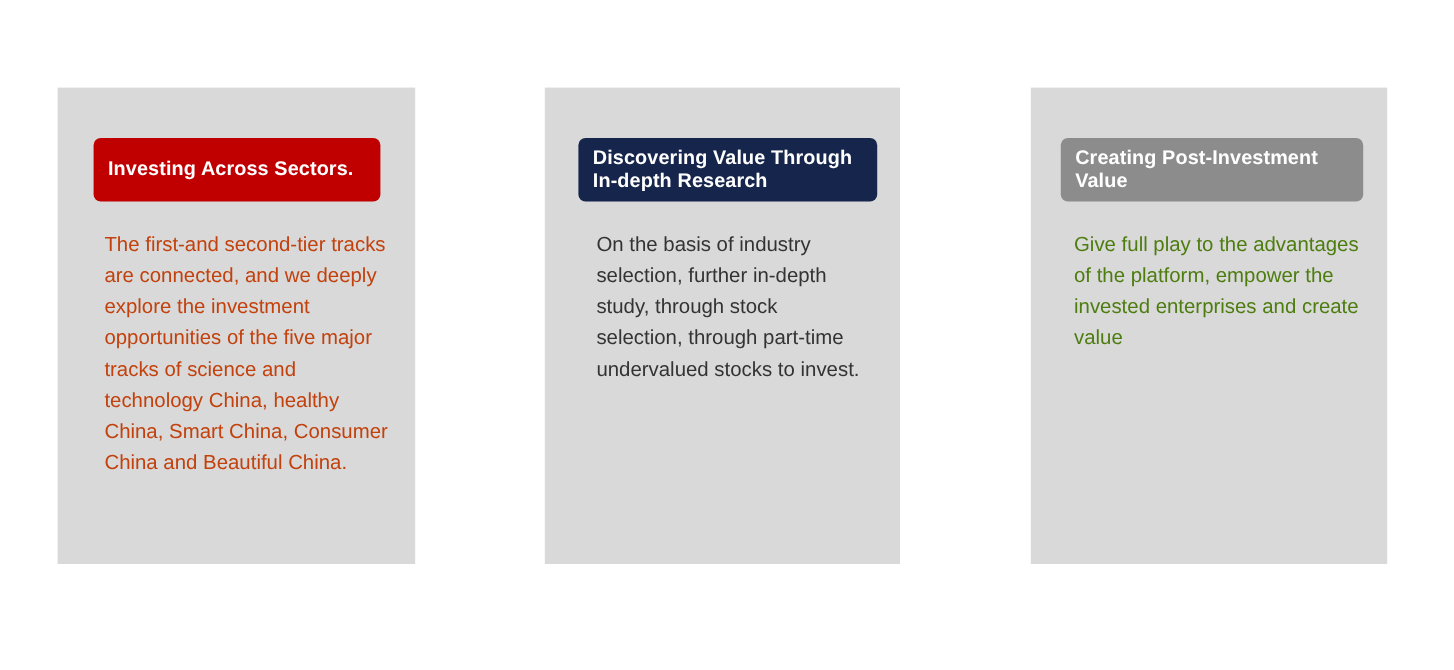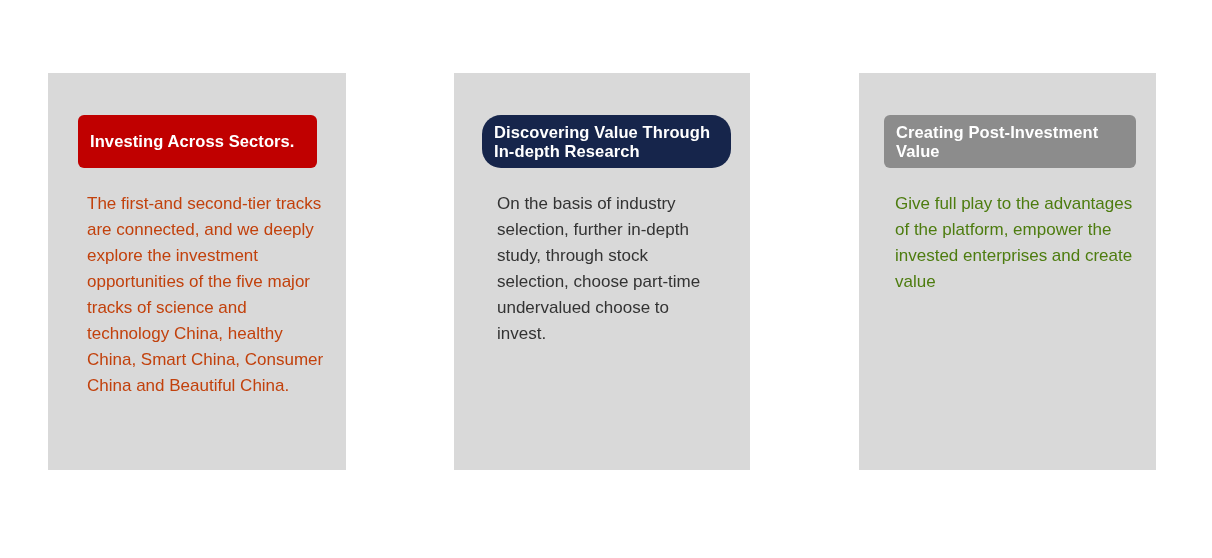--- a/index.html
+++ b/index.html
@@ -91,24 +91,24 @@
 <div id="board">
 
   <div class="card card-1" style="background: rgb(217, 217, 217);">
     <div class="badge badge-1" style="background: rgb(192, 0, 0); color: rgb(255, 255, 255);">
       <span class="badge-text">Investing Across Sectors.</span>
     </div>
     <div class="body-text body-1" style="color: #c2410c;">The first-and second-tier tracks are connected, and we deeply explore the investment opportunities of the five major tracks of science and technology China, healthy China, Smart China, Consumer China and Beautiful China.</div>
   </div>
 
   <div class="card card-2" style="background: rgb(217, 217, 217);">
-    <div class="badge badge-2" style="background: rgb(22, 37, 75); color: rgb(255, 255, 255); border-radius: 19px;">
+    <div class="badge badge-2" style="background: rgb(22, 37, 75); color: rgb(255, 255, 255);">
       <span class="badge-text">Discovering Value Through In-depth Research</span>
     </div>
-    <div class="body-text body-2" style="color: rgb(51, 51, 51);">On the basis of industry selection, further in-depth study, through stock selection, choose part-time undervalued choose to invest.</div>
+    <div class="body-text body-2" style="color: rgb(51, 51, 51);">On the basis of industry selection, further in-depth study, through stock selection, through part-time undervalued stocks to invest.</div>
   </div>
 
   <div class="card card-3" style="background: rgb(217, 217, 217);">
     <div class="badge badge-3" style="background: rgb(140, 140, 140); color: rgb(255, 255, 255);">
       <span class="badge-text">Creating Post-Investment Value</span>
     </div>
     <div class="body-text body-3" style="color: #4d7c0f;">Give full play to the advantages of the platform, empower the invested enterprises and create value</div>
   </div>
 
 </div>

